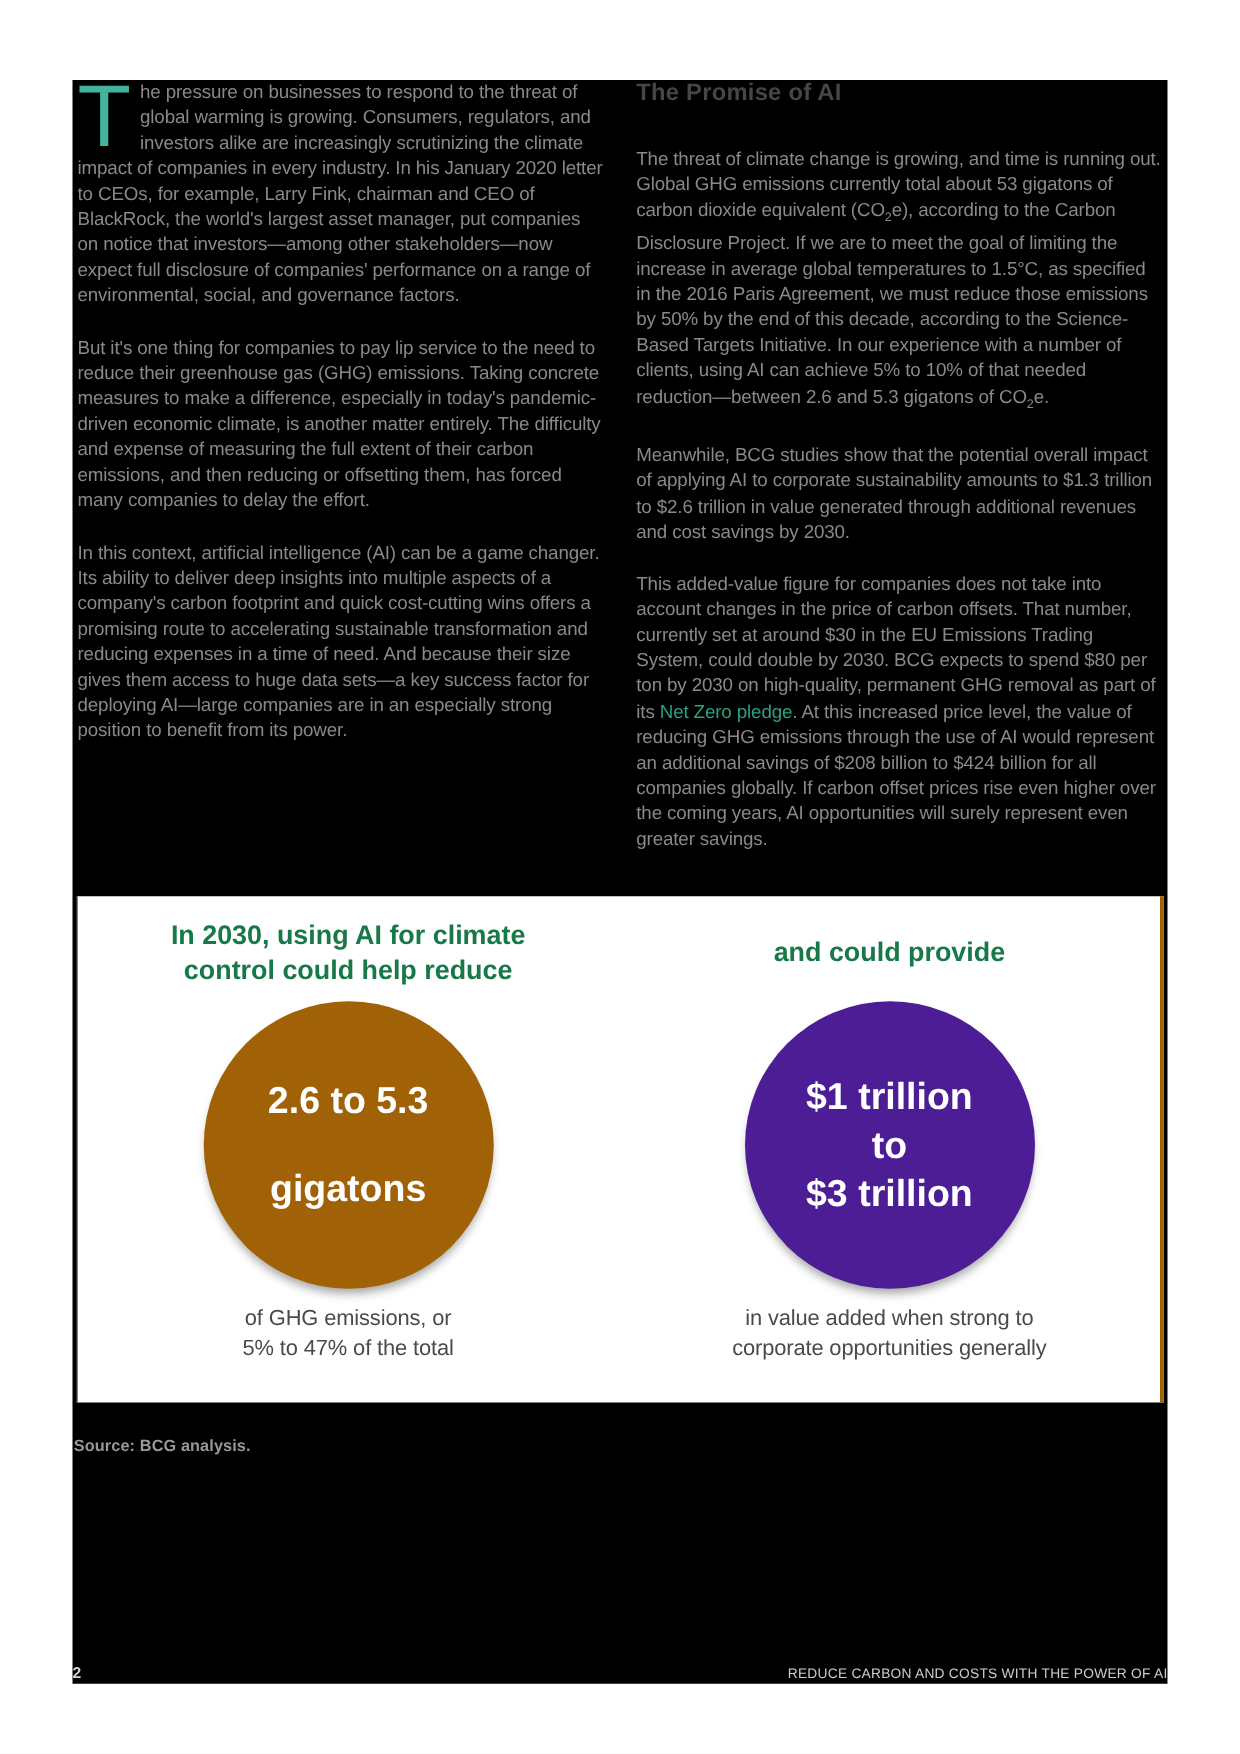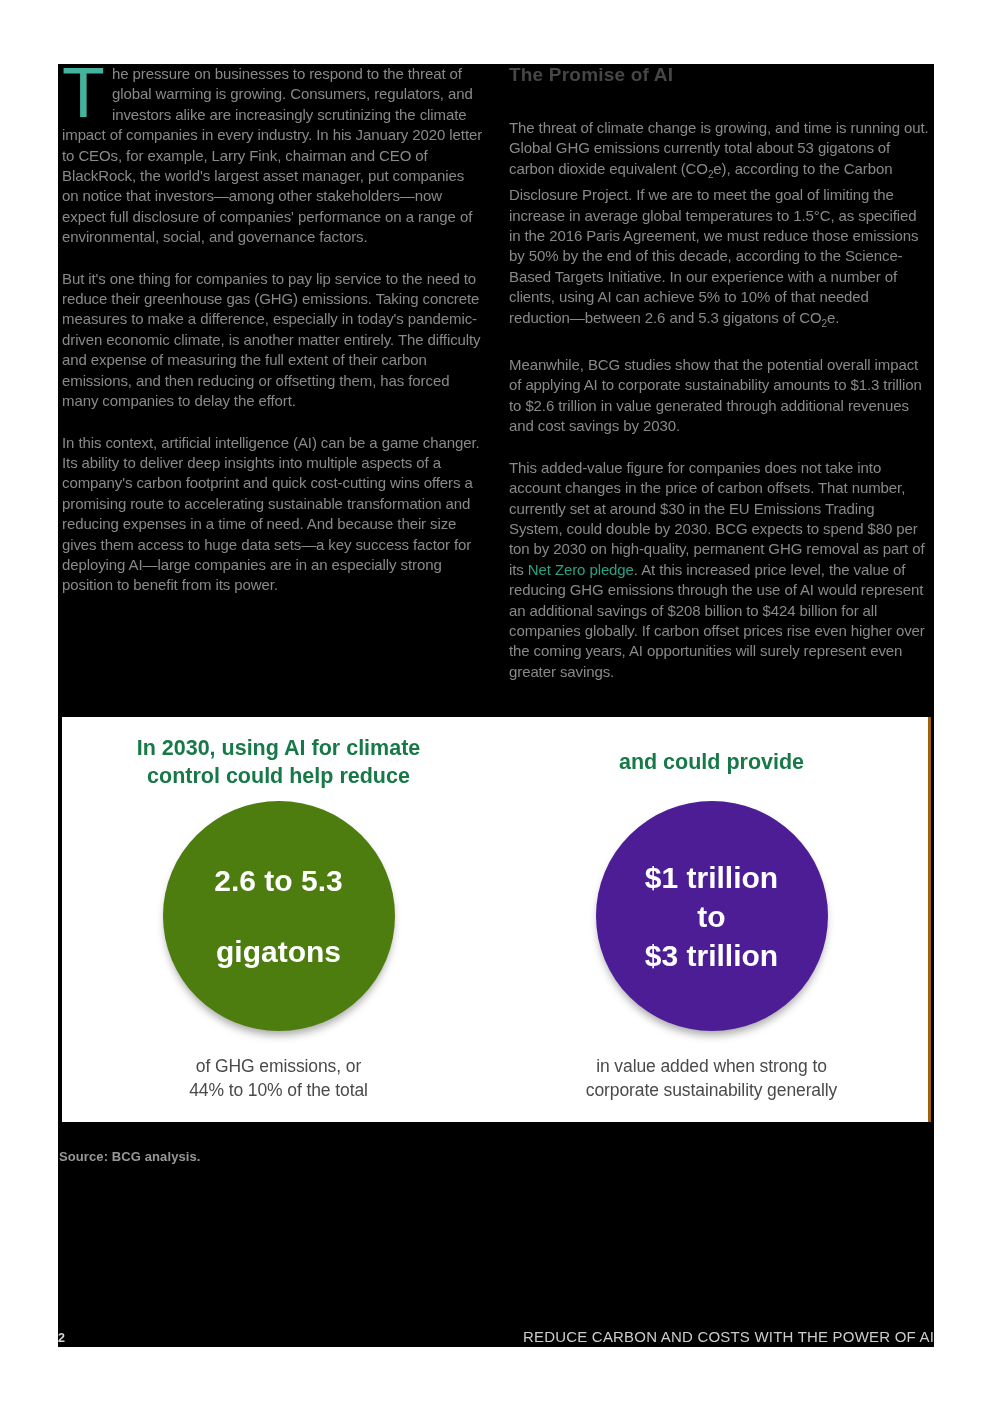--- a/index.html
+++ b/index.html
@@ -85,24 +85,24 @@
     border-radius:50%;
     display:flex; flex-direction:column;
     align-items:center; justify-content:center;
     text-align:center;
     color:#ffffff;
     font-size:30px;
     font-weight:bold;
     line-height:1.3;
     box-shadow:0 6px 8px -2px rgba(0,0,0,0.35);
   }
-  .circle-dark  { background:#4d7c0f;gap:32px; }
+  .circle-dark  { background:#a16207;gap:32px; }
   .circle-light { background:#4c1d95; }
   .exhibit-caption {
-    margin-top:24px;
+    margin-top:12px;
     text-align:center;
     color:#4a4a4a;
     font-size:17.5px;
     line-height:1.35;
     letter-spacing:-0.1px;
   }
   
   .source-note {
     position:absolute; left:1px; top:1085px;
     color:#989898;
@@ -115,21 +115,21 @@
     width:100%;
     display:flex; justify-content:space-between; align-items:flex-end;
   }
   .page-number {
     color:#d5d5d5;
     font-size:12.5px;
     font-weight:bold;
   }
   .running-title {
     color:#cccccc;
-    font-size:15px;
+    font-size:11px;
     letter-spacing:0.2px;
   }
 </style>
 </head>
 <body>
 
 <div class="page">
   <div class="block">
 
     <div class="columns">
@@ -156,36 +156,36 @@
       <div class="exhibit-col">
         <div class="exhibit-heading">
           <span><span>In 2030, using AI for climate</span><br><span>control could help reduce</span></span>
         </div>
         <div class="circle circle-dark">
           <span>2.6 to 5.3</span>
           <span>gigatons</span>
         </div>
         <div class="exhibit-caption">
           <span>of GHG emissions, or</span><br>
-          <span>44% to 10% of the total</span>
+          <span>5% to 47% of the total</span>
         </div>
       </div>
 
       <div class="exhibit-col">
         <div class="exhibit-heading">
           <span>and could provide</span>
         </div>
         <div class="circle circle-light">
           <span>$1 trillion</span>
           <span>to</span>
           <span>$3 trillion</span>
         </div>
         <div class="exhibit-caption">
           <span>in value added when strong to</span><br>
-          <span>corporate sustainability generally</span>
+          <span>corporate opportunities generally</span>
         </div>
       </div>
 
     </div>
 
     <div class="source-note">Source: BCG analysis.</div>
 
     <div class="page-footer">
       <span class="page-number">2</span>
       <span class="running-title">REDUCE CARBON AND COSTS WITH THE POWER OF AI</span>

